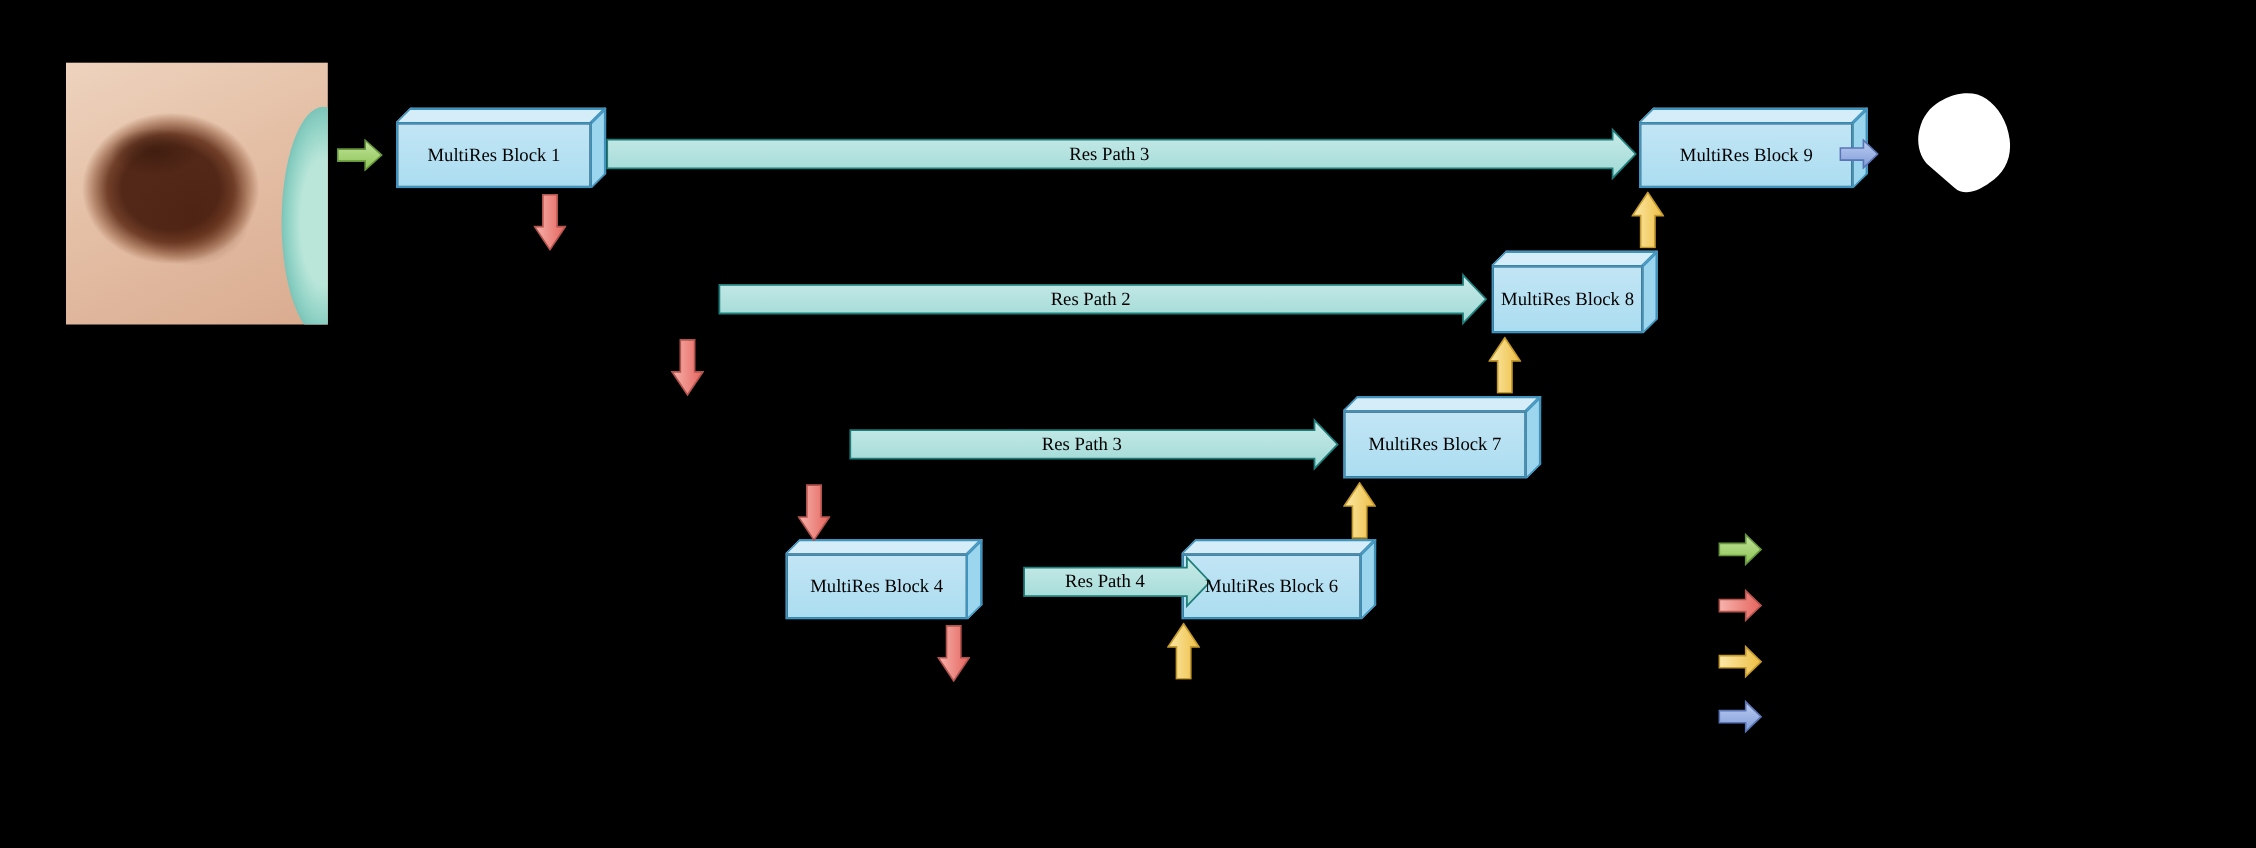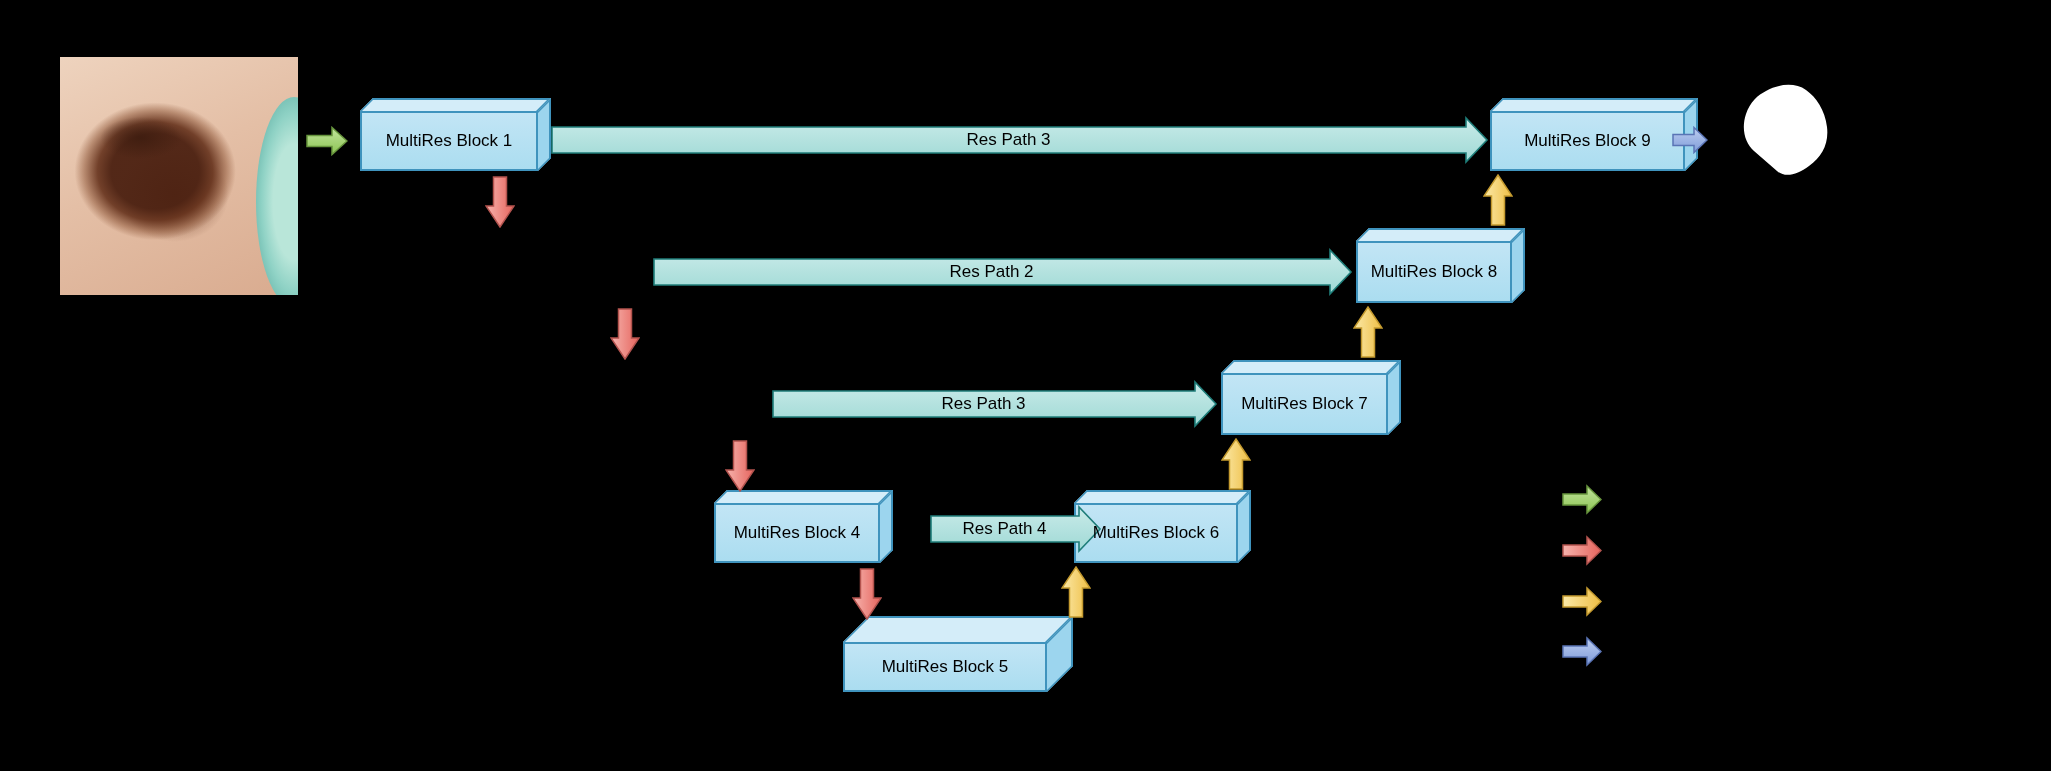--- a/index.html
+++ b/index.html
@@ -1,17 +1,17 @@
 <!DOCTYPE html>
 <html><head>
 <meta charset="utf-8">
 <style>
   html,body{margin:0;padding:0;background:#000;}
   .stage{position:relative;width:2051px;height:771px;background:#000;overflow:hidden;
-         font-family:Liberation Sans, sans-serif;color:#000;}
+         font-family:Liberation Serif, serif;color:#000;}
 
   
   .photo{position:absolute;left:60px;top:57px;width:238px;height:238px;overflow:hidden;
          background:
            radial-gradient(58px 30px at 34% 34%, rgba(61,28,15,.85), rgba(61,28,15,0) 70%),
            radial-gradient(96px 82px at 40% 48%, rgba(78,35,19,.97) 0 46%, rgba(98,46,24,.88) 60%, rgba(128,70,40,.45) 74%, rgba(128,70,40,0) 84%),
            radial-gradient(70px 60px at 48% 58%, rgba(90,42,22,.9), rgba(90,42,22,0) 78%),
            linear-gradient(155deg,#eed3be 0%,#e4bfa6 45%,#d9ab8f 100%);}
   .photo .sticker{position:absolute;right:-34px;top:40px;width:76px;height:210px;border-radius:50%;
          background:radial-gradient(closest-side,#b9e6d9 0 55%,#8fd2c5 85%,#7cc4b8 100%);}
@@ -79,31 +79,28 @@
   <svg class="harrow" style="left:306px;top:126px" width="42" height="30">
     <polygon points="1,9.5 26,9.5 26,1.5 41,15 26,28.5 26,20.5 1,20.5" fill="url(#gGreen)" stroke="#67953d" stroke-width="1.5"></polygon>
   </svg>
 
   <div class="block" style="left:360px;top:111px;width:178px;height:60px">
     <span class="block-label">MultiRes Block 1</span>
     </div>
   <div class="block" style="left:714px;top:503px;width:166px;height:60px">
     <span class="block-label">MultiRes Block 4</span>
     </div>
-  <div class="block" style="left:843px;top:642px;width:204px;height:50px;--d:26px">
-    <span class="block-label">MultiRes Block 5</span>
-    </div>
 
   <div class="block" style="left:1074px;top:503px;width:164px;height:60px">
     <span class="block-label">MultiRes Block 6</span>
     </div>
   <div class="block" style="left:1221px;top:373px;width:167px;height:62px">
     <span class="block-label">MultiRes Block 7</span>
     </div>
-  <div class="block" style="left:1356px;top:241px;width:156px;height:62px">
+  <div class="block" style="left:1356px;top:241px;width:138px;height:62px">
     <span class="block-label">MultiRes Block 8</span>
     </div>
   <div class="block" style="left:1490px;top:111px;width:195px;height:60px">
     <span class="block-label">MultiRes Block 9</span>
     </div>
 
   <div class="respath" style="left:551px;top:117px;width:937px">
     <svg width="937" height="46">
         <polygon points="1,10 915,10 915,1 936,23 915,45 915,36 1,36" fill="url(#gTeal)" stroke="#1f7e7a" stroke-width="1.6"></polygon>
       </svg>

